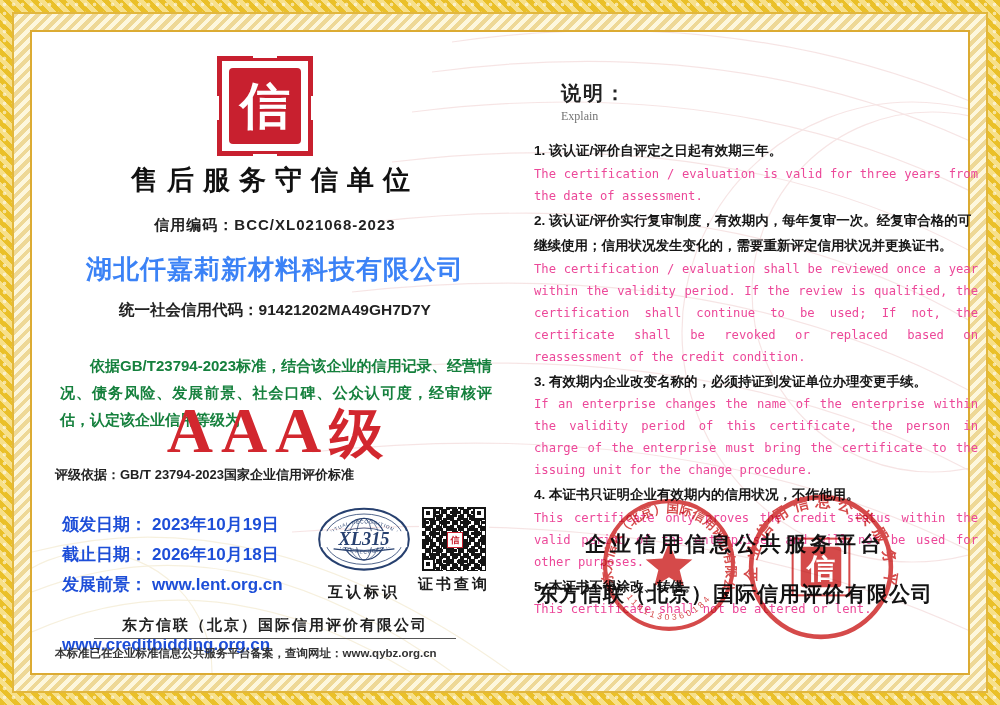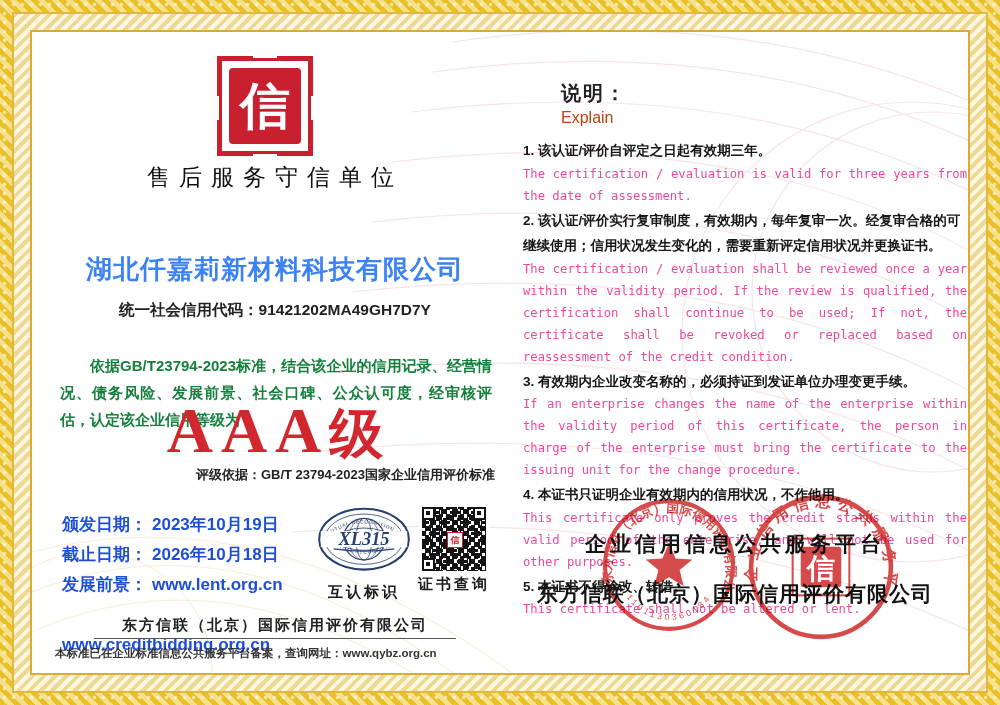--- a/index.html
+++ b/index.html
@@ -22,34 +22,34 @@
   .logo .outer{position:absolute;inset:0;border:5px solid #c8202f;}
   .logo .gap{position:absolute;background:#fff;}
   .logo .gap.h1{left:36px;top:-6px;width:24px;height:8px;}
   .logo .gap.h2{left:36px;bottom:-6px;width:24px;height:8px;}
   .logo .gap.v1{top:40px;left:-6px;width:8px;height:24px;}
   .logo .gap.v2{top:40px;right:-6px;width:8px;height:24px;}
   .logo .inner{position:absolute;left:12px;top:12px;right:12px;bottom:12px;background:#c8202f;
                border-radius:4px;display:flex;align-items:center;justify-content:center;
                color:#fff;font-size:50px;font-weight:bold;}
   .title{position:absolute;left:55px;top:162px;width:440px;text-align:center;
-         font-size:23px;font-weight:400;letter-spacing:9px;color:#111;}
+         font-size:27px;font-weight:700;letter-spacing:9px;color:#111;}
   .credit-code{position:absolute;left:55px;top:216px;width:440px;text-align:center;
                font-size:15px;font-weight:bold;color:#222;letter-spacing:1px;}
   .company{position:absolute;left:55px;top:252px;width:440px;text-align:center;
            font-size:26px;font-weight:900;color:#3b82f6;letter-spacing:1px;}
   .uscc{position:absolute;left:55px;top:300px;width:440px;text-align:center;
         font-size:15.5px;font-weight:bold;color:#222;}
   .para{position:absolute;left:60px;top:352px;width:432px;font-size:15px;font-weight:bold;
         line-height:1.8;text-align:justify;text-indent:2em;color:#15803d;}
   .grade{position:absolute;left:55px;top:394px;width:440px;text-align:center;color:#d2272e;}
   .grade .latin{font-family:"Liberation Serif","DejaVu Serif",serif;font-size:64px;
                 font-weight:900;letter-spacing:8px;text-align:center;}
   .grade .cn{font-size:54px;font-weight:900;letter-spacing:0;}
-  .rating-basis{position:absolute;left:55px;top:466px;width:440px;text-align:right;
+  .rating-basis{position:absolute;left:55px;top:466px;width:440px;text-align:left;
                 font-size:13px;font-weight:bold;color:#222;}
   .info{position:absolute;left:62px;top:510px;width:260px;font-size:17px;font-weight:bold;
         line-height:30px;color:#1d4ed8;}
   .info .lbl{display:inline-block;min-width:90px;}
   .badge-wrap{position:absolute;left:314px;top:505px;width:100px;text-align:center;}
   .badge-wrap .caption,.qr-wrap .caption{margin-top:4px;font-size:15px;font-weight:bold;
         letter-spacing:3px;color:#1c1c1c;}
   .qr-wrap{position:absolute;left:414px;top:507px;width:80px;text-align:center;}
   .qr{position:relative;width:64px;height:64px;margin:0 auto;background:
       conic-gradient(#141414 25%,transparent 0 50%,#141414 0 75%,transparent 0) 0 0/7px 7px,
@@ -63,22 +63,22 @@
              display:flex;align-items:center;justify-content:center;}
   .footer-issuer{position:absolute;left:55px;top:616px;width:440px;text-align:center;
                  font-size:15px;font-weight:bold;color:#222;}
   .footer-issuer span{display:inline-block;padding:0 28px 3px;border-bottom:1px solid #555;letter-spacing:2px;}
   .footer-note{position:absolute;left:55px;top:646px;width:440px;text-align:left;
                font-size:11.5px;font-weight:bold;color:#333;}
 
   
   .explain-head{position:absolute;left:513px;top:80px;width:200px;margin-left:48px;}
   .explain-head .zh{font-size:20px;font-weight:bold;letter-spacing:2px;color:#222;}
-  .explain-head .en{font-family:Liberation Sans, sans-serif;font-size:16px;color:#c2410c;margin-top:2px;}
-  .items{position:absolute;left:523px;top:138px;width:444px;}
+  .explain-head .en{font-family:Liberation Serif, serif;font-size:12px;color:#737373;margin-top:2px;}
+  .items{position:absolute;left:534px;top:138px;width:444px;}
   .item .zh{font-size:13.5px;font-weight:bold;color:#161616;line-height:1.9;}
   .item .en{font-family:"DejaVu Sans Mono",monospace;font-size:12.2px;color:#ec4899;
             line-height:1.8;text-align:justify;}
   .rb-block{position:absolute;left:513px;top:530px;width:444px;text-align:center;color:#131313;}
   .rb-block .platform{font-size:21px;font-weight:900;letter-spacing:4px;}
   .rb-block .issuer{font-size:21px;font-weight:900;margin-top:22px;letter-spacing:1px;}
   .seal{position:absolute;mix-blend-mode:multiply;opacity:.93;}
   .seal.left{left:598px;top:494px;width:142px;height:142px;}
   .seal.right{left:742px;top:488px;width:158px;height:158px;}
 </style>
@@ -117,20 +117,21 @@
     <div class="logo">
       <div class="outer"></div>
       <div class="gap h1"></div>
         <div class="gap h2"></div>
       <div class="gap v1"></div>
         <div class="gap v2"></div>
       <div class="inner">信</div>
     </div>
 
     <div class="title">售后服务守信单位</div>
+    <div class="credit-code">信用编码：BCC/XL021068-2023</div>
     <div class="company">湖北仟嘉莉新材料科技有限公司</div>
     <div class="uscc">统一社会信用代码：91421202MA49GH7D7Y</div>
     <div class="para">依据GB/T23794-2023标准，结合该企业的信用记录、经营情况、债务风险、发展前景、社会口碑、公众认可度，经审核评估，认定该企业信用等级为：</div>
 
     <div class="grade">
       <span class="latin">AAA</span><span class="cn">级</span>
     </div>
     <div class="rating-basis">评级依据：GB/T 23794-2023国家企业信用评价标准</div>
 
     <div class="info">

